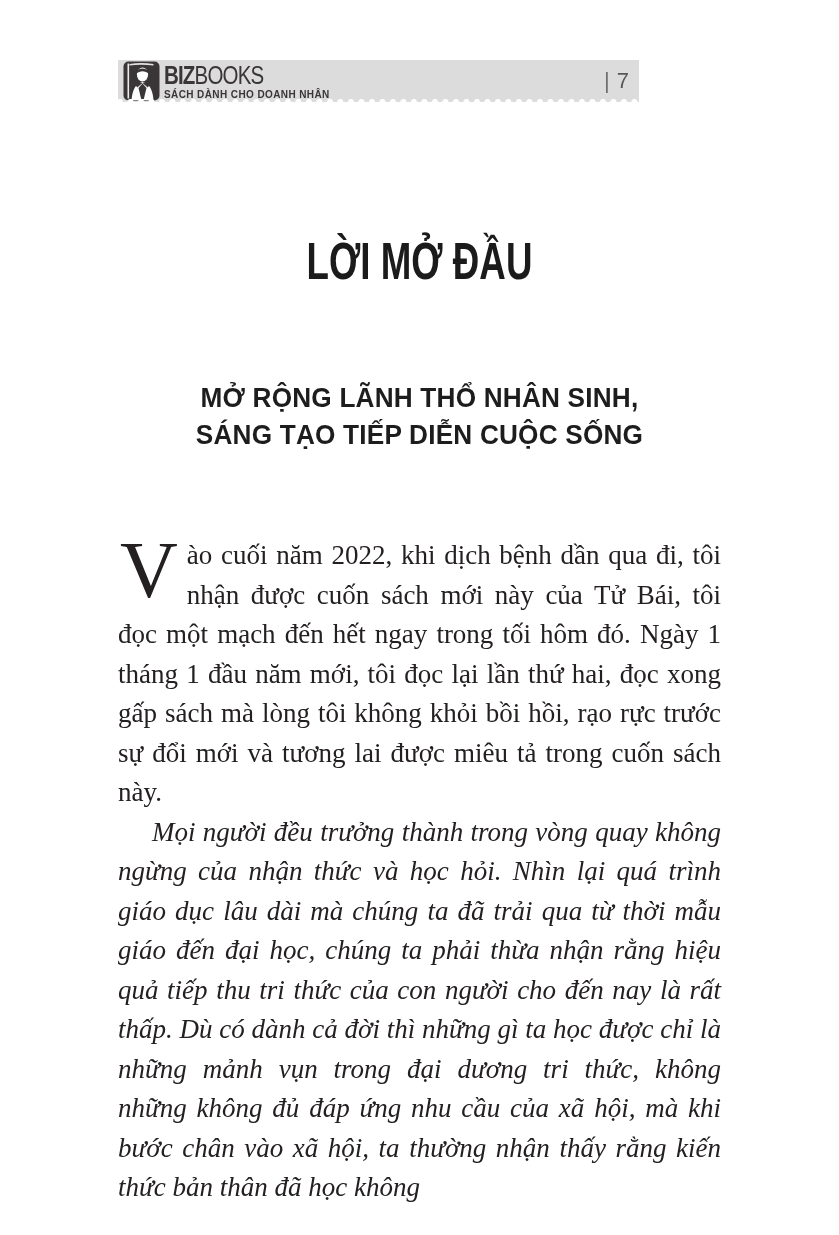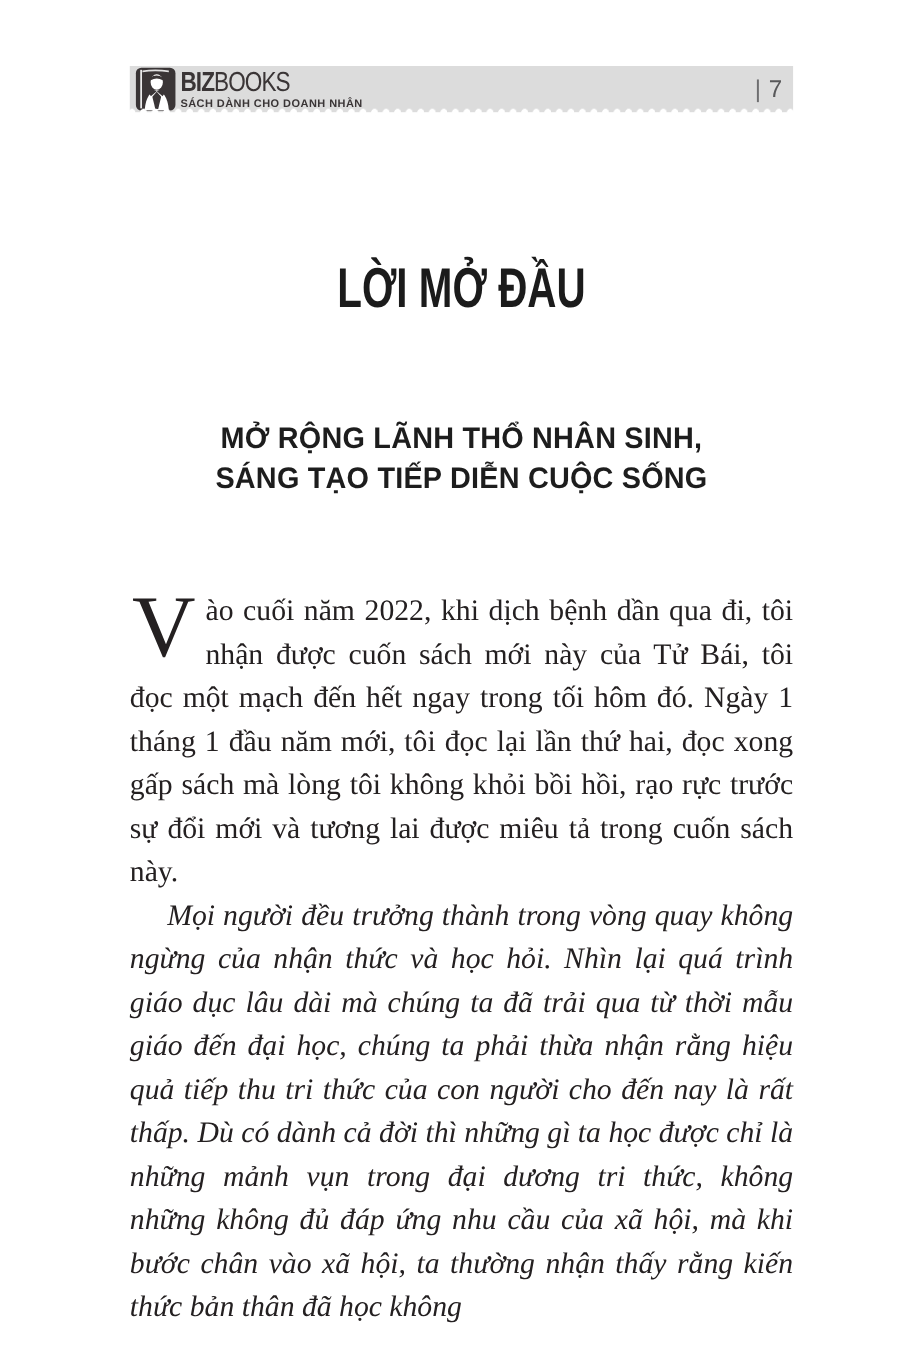--- a/index.html
+++ b/index.html
@@ -8,21 +8,21 @@
     position:relative;
     width:839px; height:1235px;
     background:#ffffff;
     overflow:hidden;
     font-family:"Liberation Serif", serif;
   }
 
   
   .band {
     position:absolute; left:118px; top:60px;
-    width:603px; height:42px;
+    width:521px; height:42px;
     background:#dcdcdc;
   }
   .perforation {
     position:absolute; left:-3px; right:-3px; bottom:-5px; height:10px;
     background-image:radial-gradient(circle at 5px 5px, #ffffff 2.8px, rgba(255,255,255,0) 3.3px);
     background-size:10.5px 10px;
     background-repeat:repeat-x;
   }
   .logo {
     position:absolute; left:5px; top:1px;

